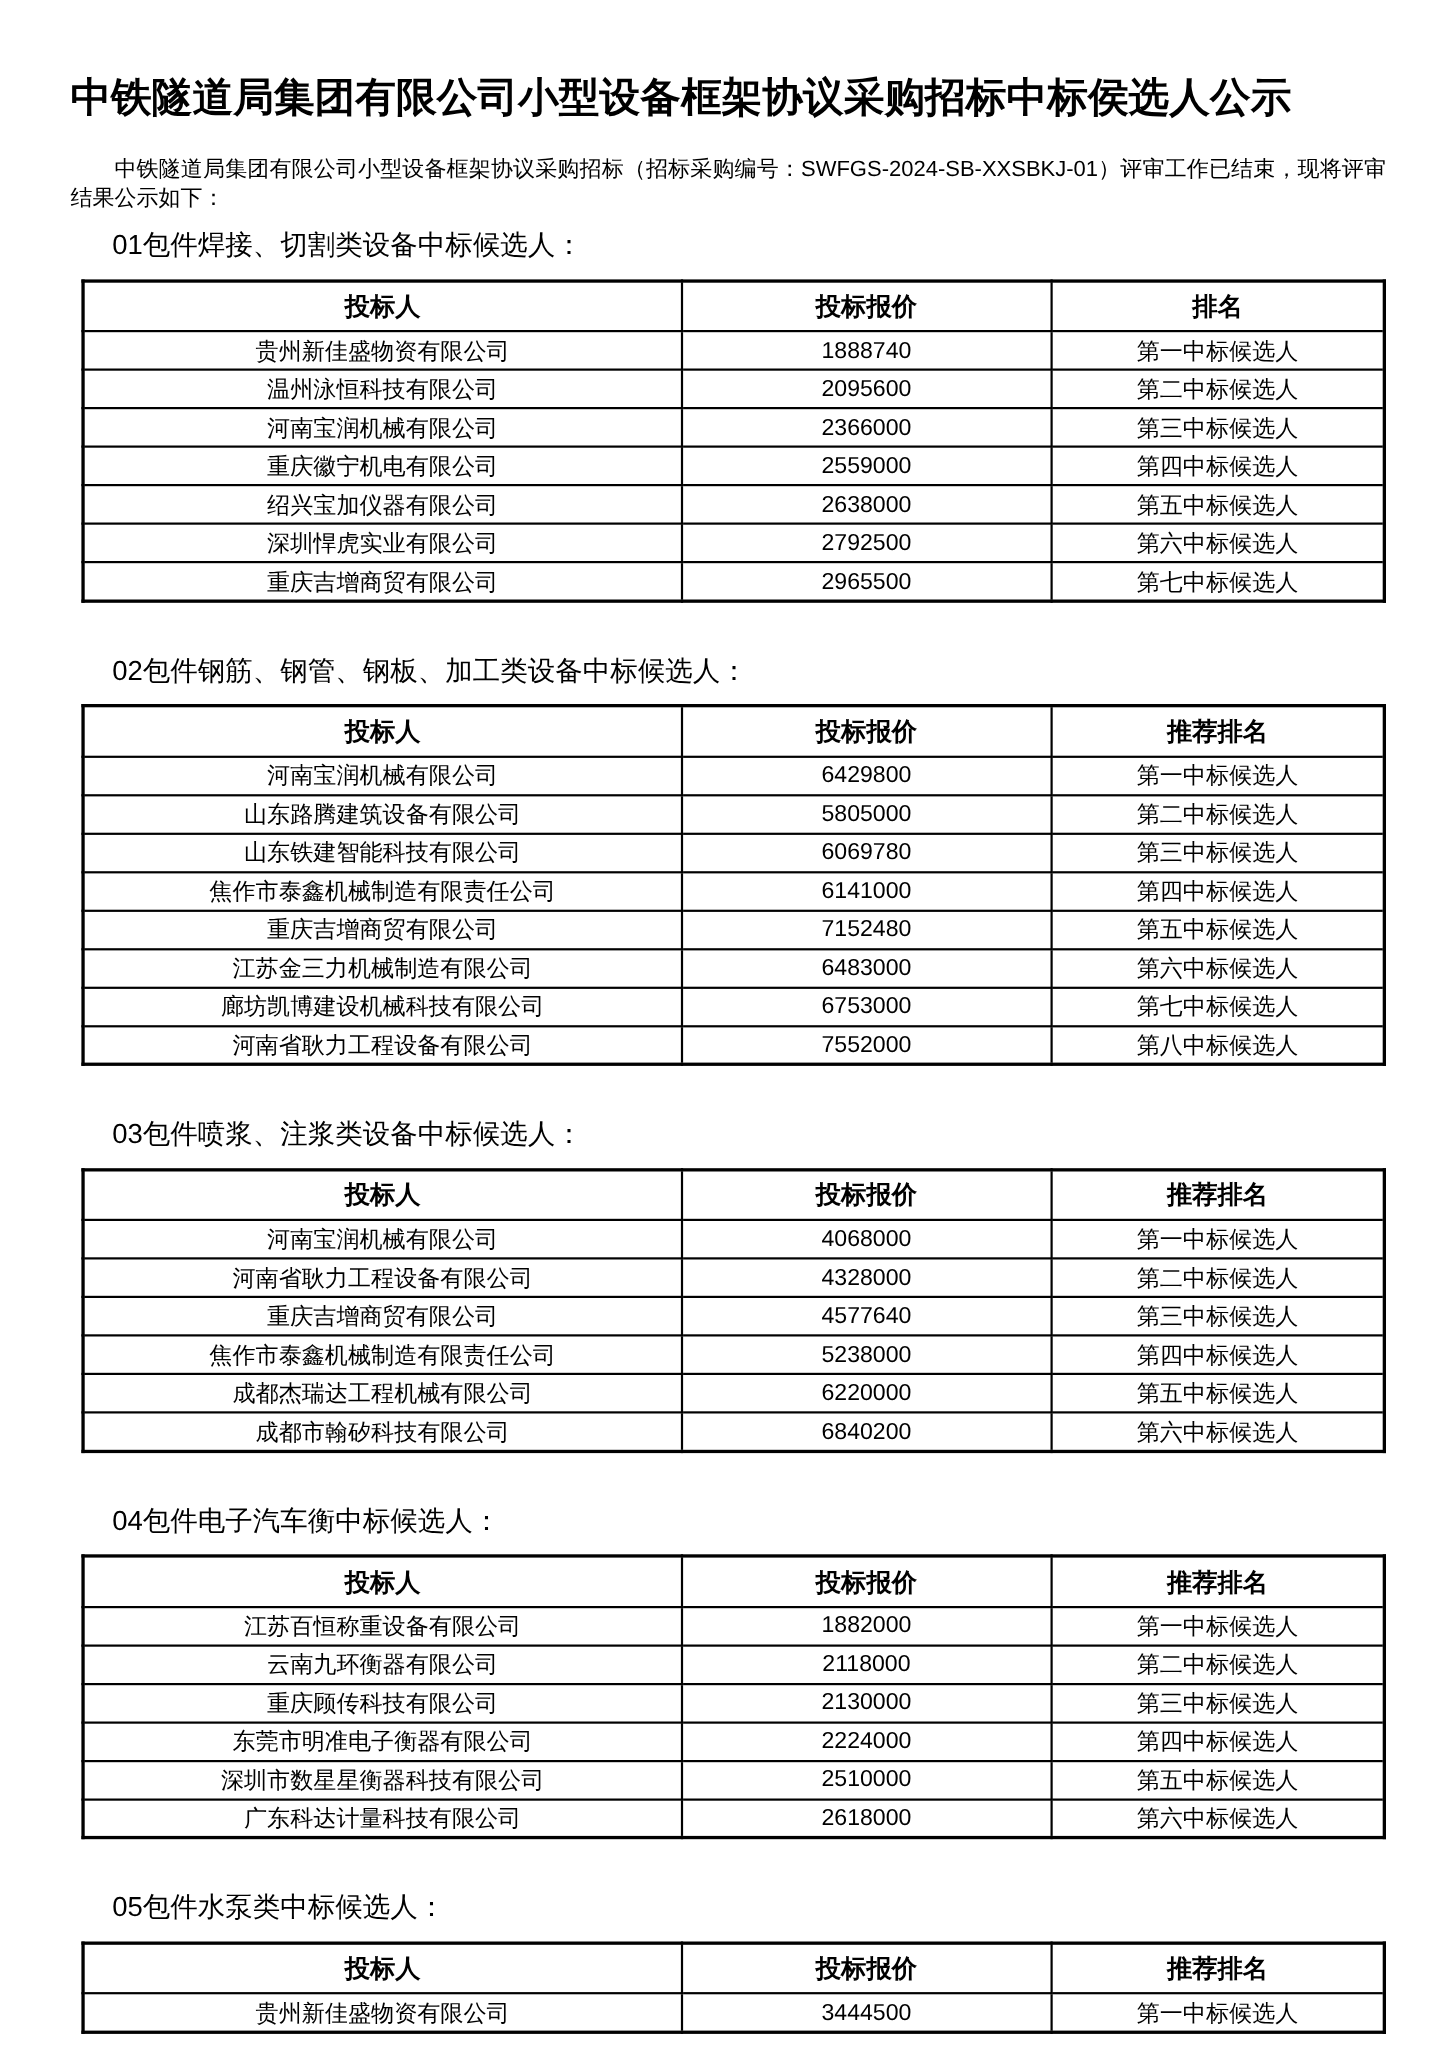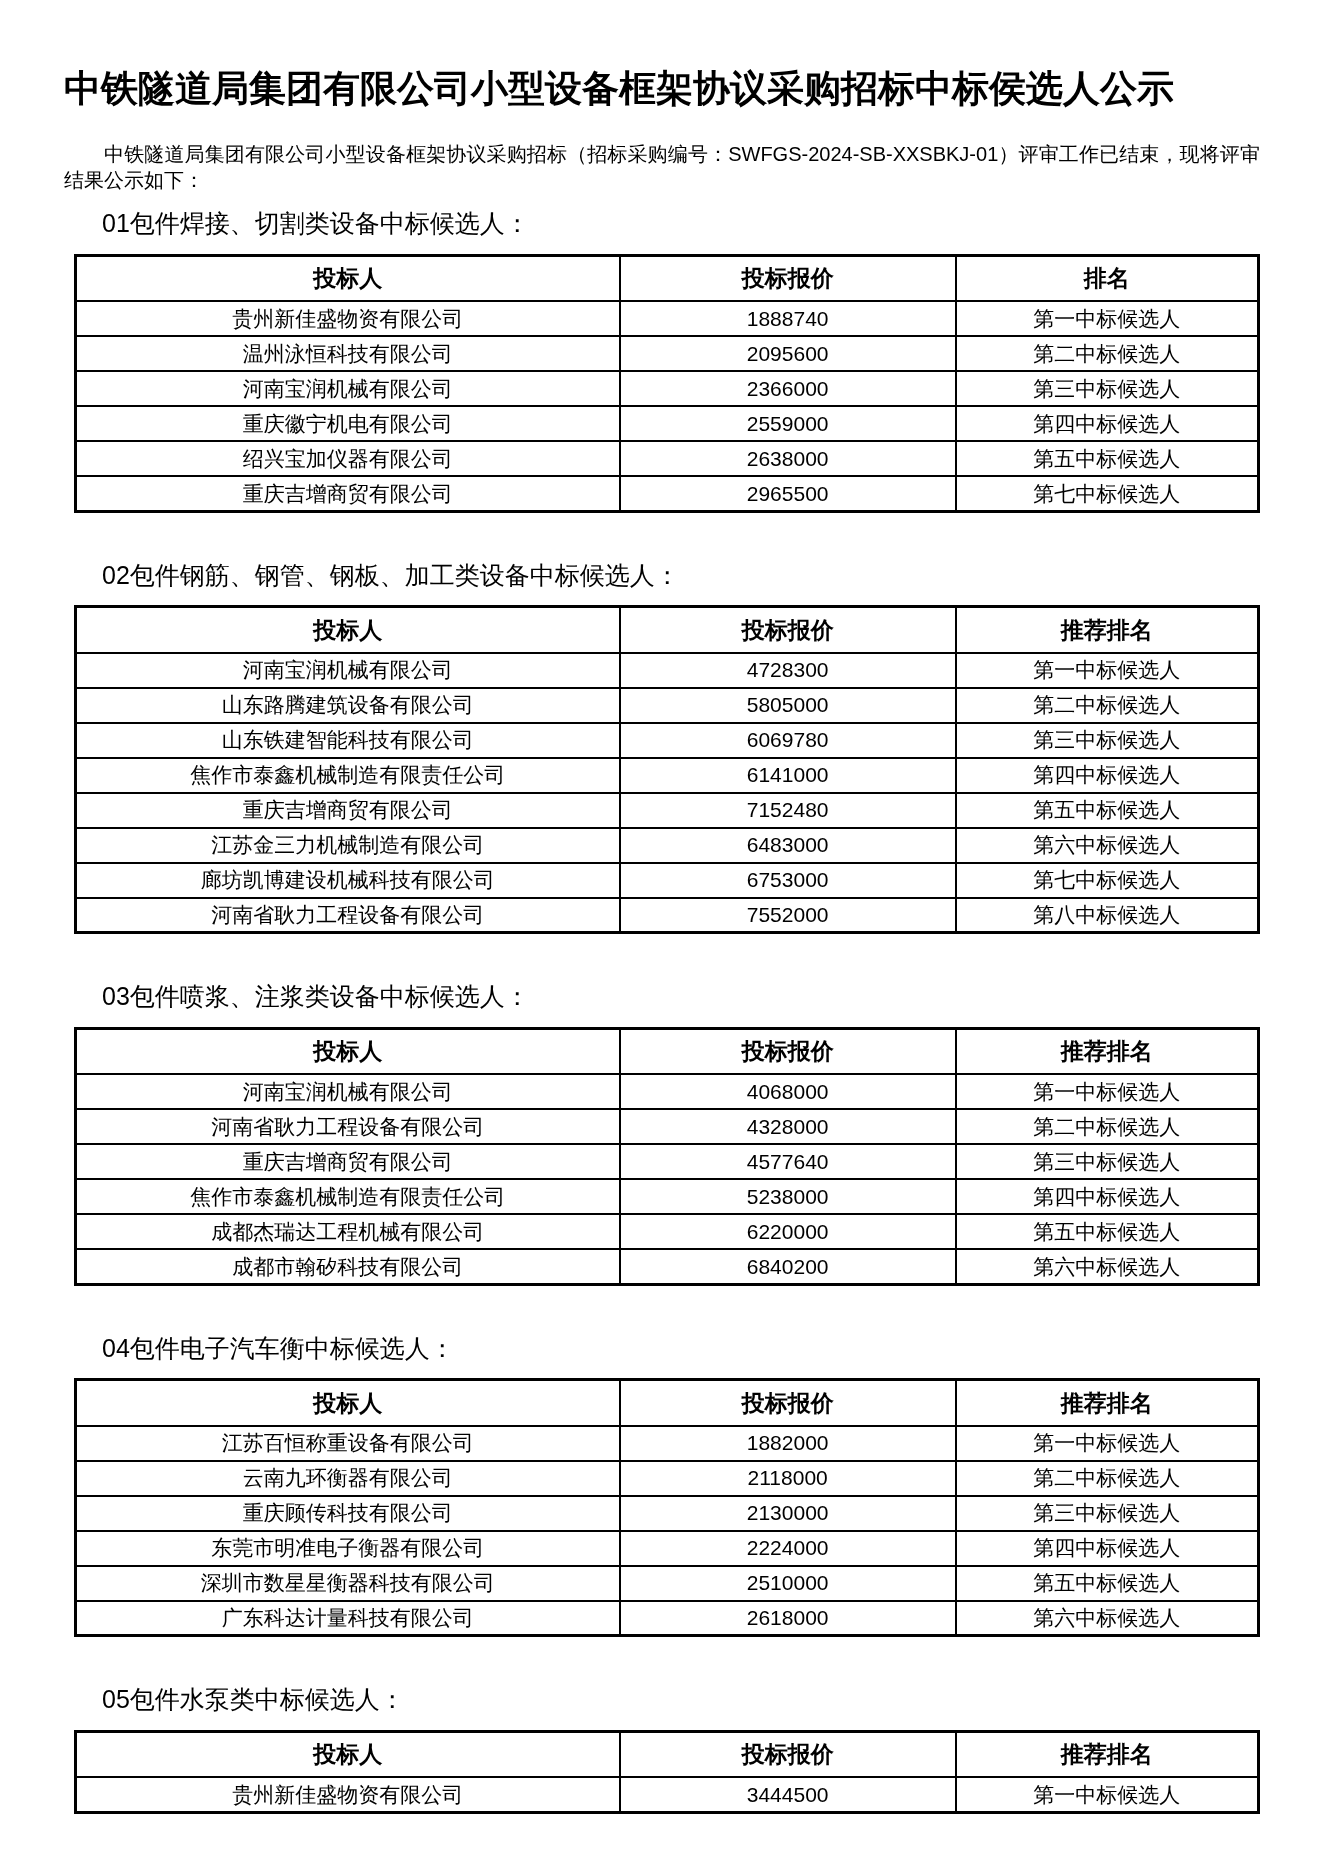--- a/index.html
+++ b/index.html
@@ -108,20 +108,25 @@
               <td>重庆徽宁机电有限公司</td>
               <td>2559000</td>
               <td>第四中标候选人</td>
             </tr>
             <tr>
               <td>绍兴宝加仪器有限公司</td>
               <td>2638000</td>
               <td>第五中标候选人</td>
             </tr>
             <tr>
+              <td>深圳悍虎实业有限公司</td>
+              <td>2792500</td>
+              <td>第六中标候选人</td>
+            </tr>
+            <tr>
               <td>重庆吉增商贸有限公司</td>
               <td>2965500</td>
               <td>第七中标候选人</td>
             </tr>
           </tbody>
     </table>
   </section>
 
   <section class="pkg-section">
     <h2 class="section-heading">02包件钢筋、钢管、钢板、加工类设备中标候选人：</h2>
@@ -129,21 +134,21 @@
       <thead>
         <tr>
               <th>投标人</th>
               <th>投标报价</th>
               <th>推荐排名</th>
             </tr>
       </thead>
       <tbody>
             <tr>
               <td>河南宝润机械有限公司</td>
-              <td>4728300</td>
+              <td>6429800</td>
               <td>第一中标候选人</td>
             </tr>
             <tr>
               <td>山东路腾建筑设备有限公司</td>
               <td>5805000</td>
               <td>第二中标候选人</td>
             </tr>
             <tr>
               <td>山东铁建智能科技有限公司</td>
               <td>6069780</td>

